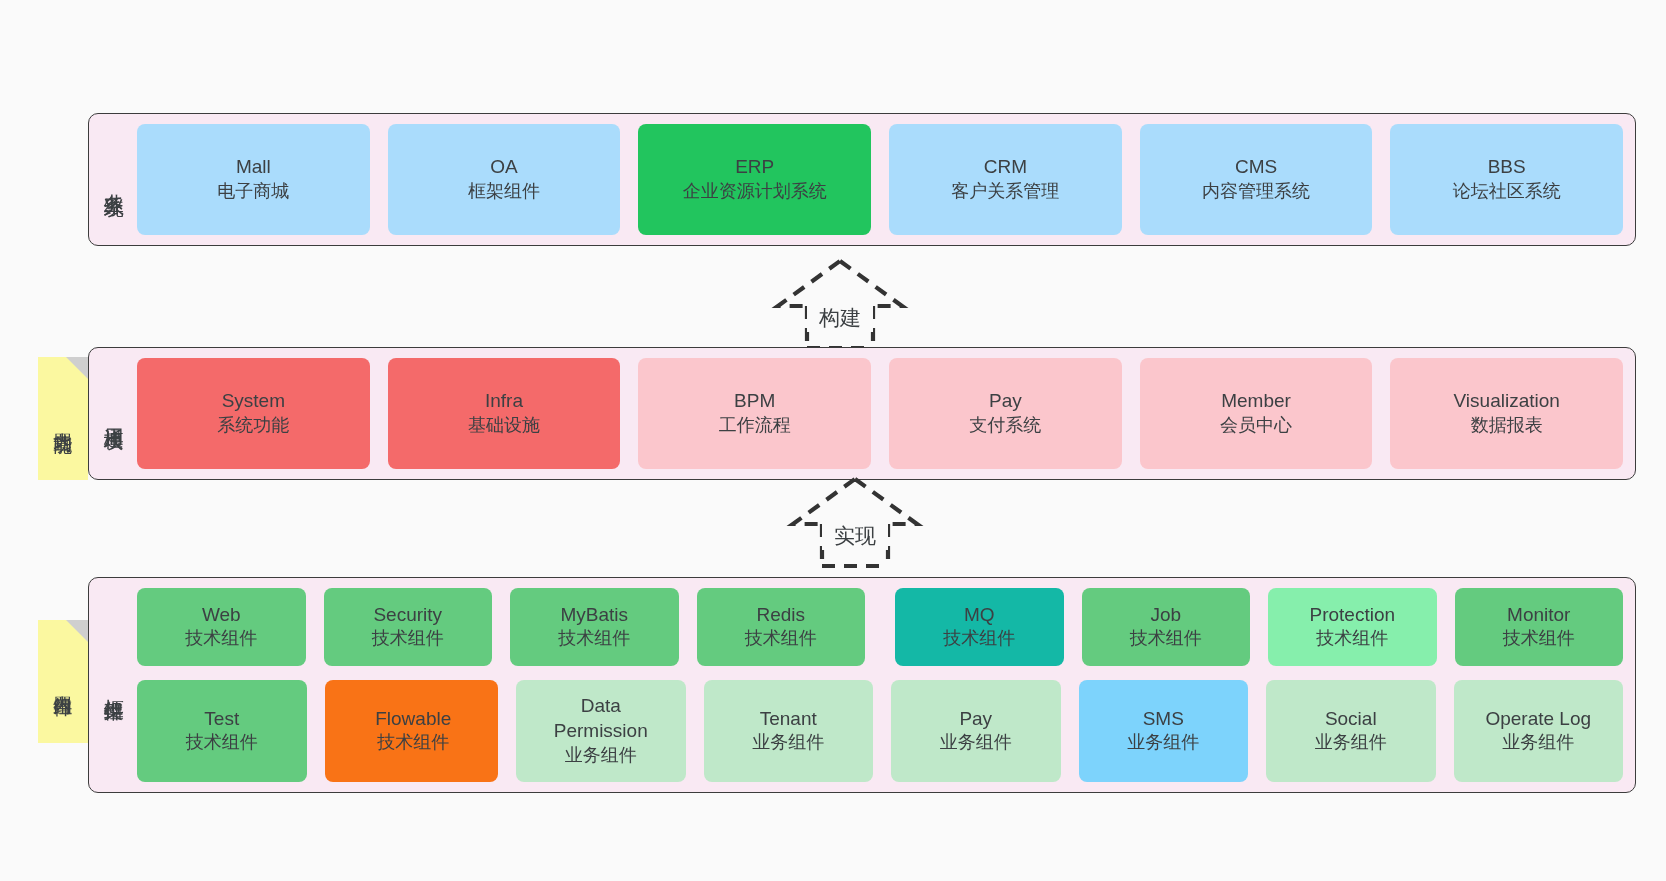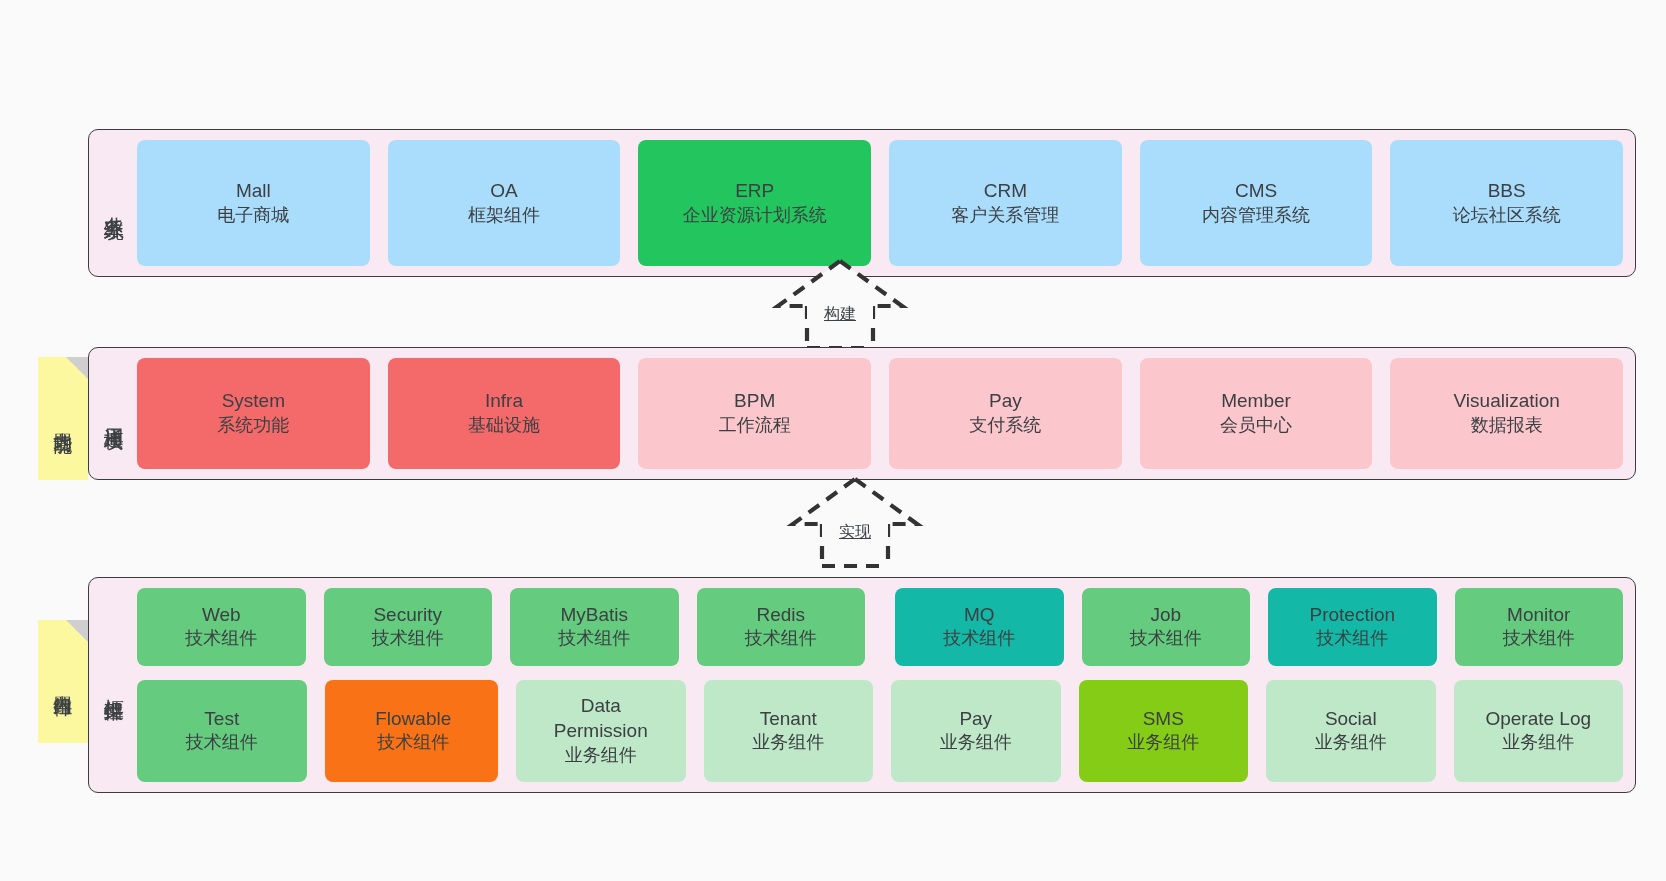--- a/index.html
+++ b/index.html
@@ -107,33 +107,32 @@
     border-left: 22px solid transparent;
     border-top: 22px solid #cfcfcf;
   }
 
   
   .arrow-wrap {
     position: absolute;
   }
   .arrow-label {
     position: absolute;
-    font-size: 16px;
+    font-size: 21px;
     color: #3c4043;
     background: transparent;
     white-space: nowrap;
-    text-decoration: underline;
   }
 </style>
 </head>
 <body>
 
 <div class="canvas">
 
-  <div class="layer" style="left:88px; top:113px; width:1548px; height:148px;margin-top:16px;">
+  <div class="layer" style="left:88px; top:113px; width:1548px; height:133px;">
     <div class="layer-title">业务系统</div>
     <div class="layer-body">
       <div class="row">
         <div class="card c-blue" style="background: rgb(170, 220, 252);">
           <div class="t1">Mall</div>
           <div class="t2">电子商城</div>
         </div>
         <div class="card c-blue" style="background: rgb(170, 220, 252);">
           <div class="t1">OA</div>
           <div class="t2">框架组件</div>
@@ -238,21 +237,21 @@
           <div class="t2">技术组件</div>
         </div>
         <div class="card c-green" style="background: #14b8a6; margin-left: 12px;">
           <div class="t1">MQ</div>
           <div class="t2">技术组件</div>
         </div>
         <div class="card c-green" style="background: rgb(100, 203, 127);">
           <div class="t1">Job</div>
           <div class="t2">技术组件</div>
         </div>
-        <div class="card c-green" style="background: #14b8a6;">
+        <div class="card c-green" style="background: #86efac;">
           <div class="t1">Protection</div>
           <div class="t2">技术组件</div>
         </div>
         <div class="card c-green" style="background: rgb(100, 203, 127);">
           <div class="t1">Monitor</div>
           <div class="t2">技术组件</div>
         </div>
       </div>
 
       <div class="row">
@@ -269,21 +268,21 @@
           <div class="t2">业务组件</div>
         </div>
         <div class="card c-lightgrn" style="background: rgb(191, 232, 201);">
           <div class="t1">Tenant</div>
           <div class="t2">业务组件</div>
         </div>
         <div class="card c-lightgrn" style="background: rgb(191, 232, 201);">
           <div class="t1">Pay</div>
           <div class="t2">业务组件</div>
         </div>
-        <div class="card c-lightgrn" style="background: #84cc16;">
+        <div class="card c-lightgrn" style="background: #7dd3fc;">
           <div class="t1">SMS</div>
           <div class="t2">业务组件</div>
         </div>
         <div class="card c-lightgrn" style="background: rgb(191, 232, 201);">
           <div class="t1">Social</div>
           <div class="t2">业务组件</div>
         </div>
         <div class="card c-lightgrn" style="background: rgb(191, 232, 201);">
           <div class="t1">Operate Log</div>
           <div class="t2">业务组件</div>

